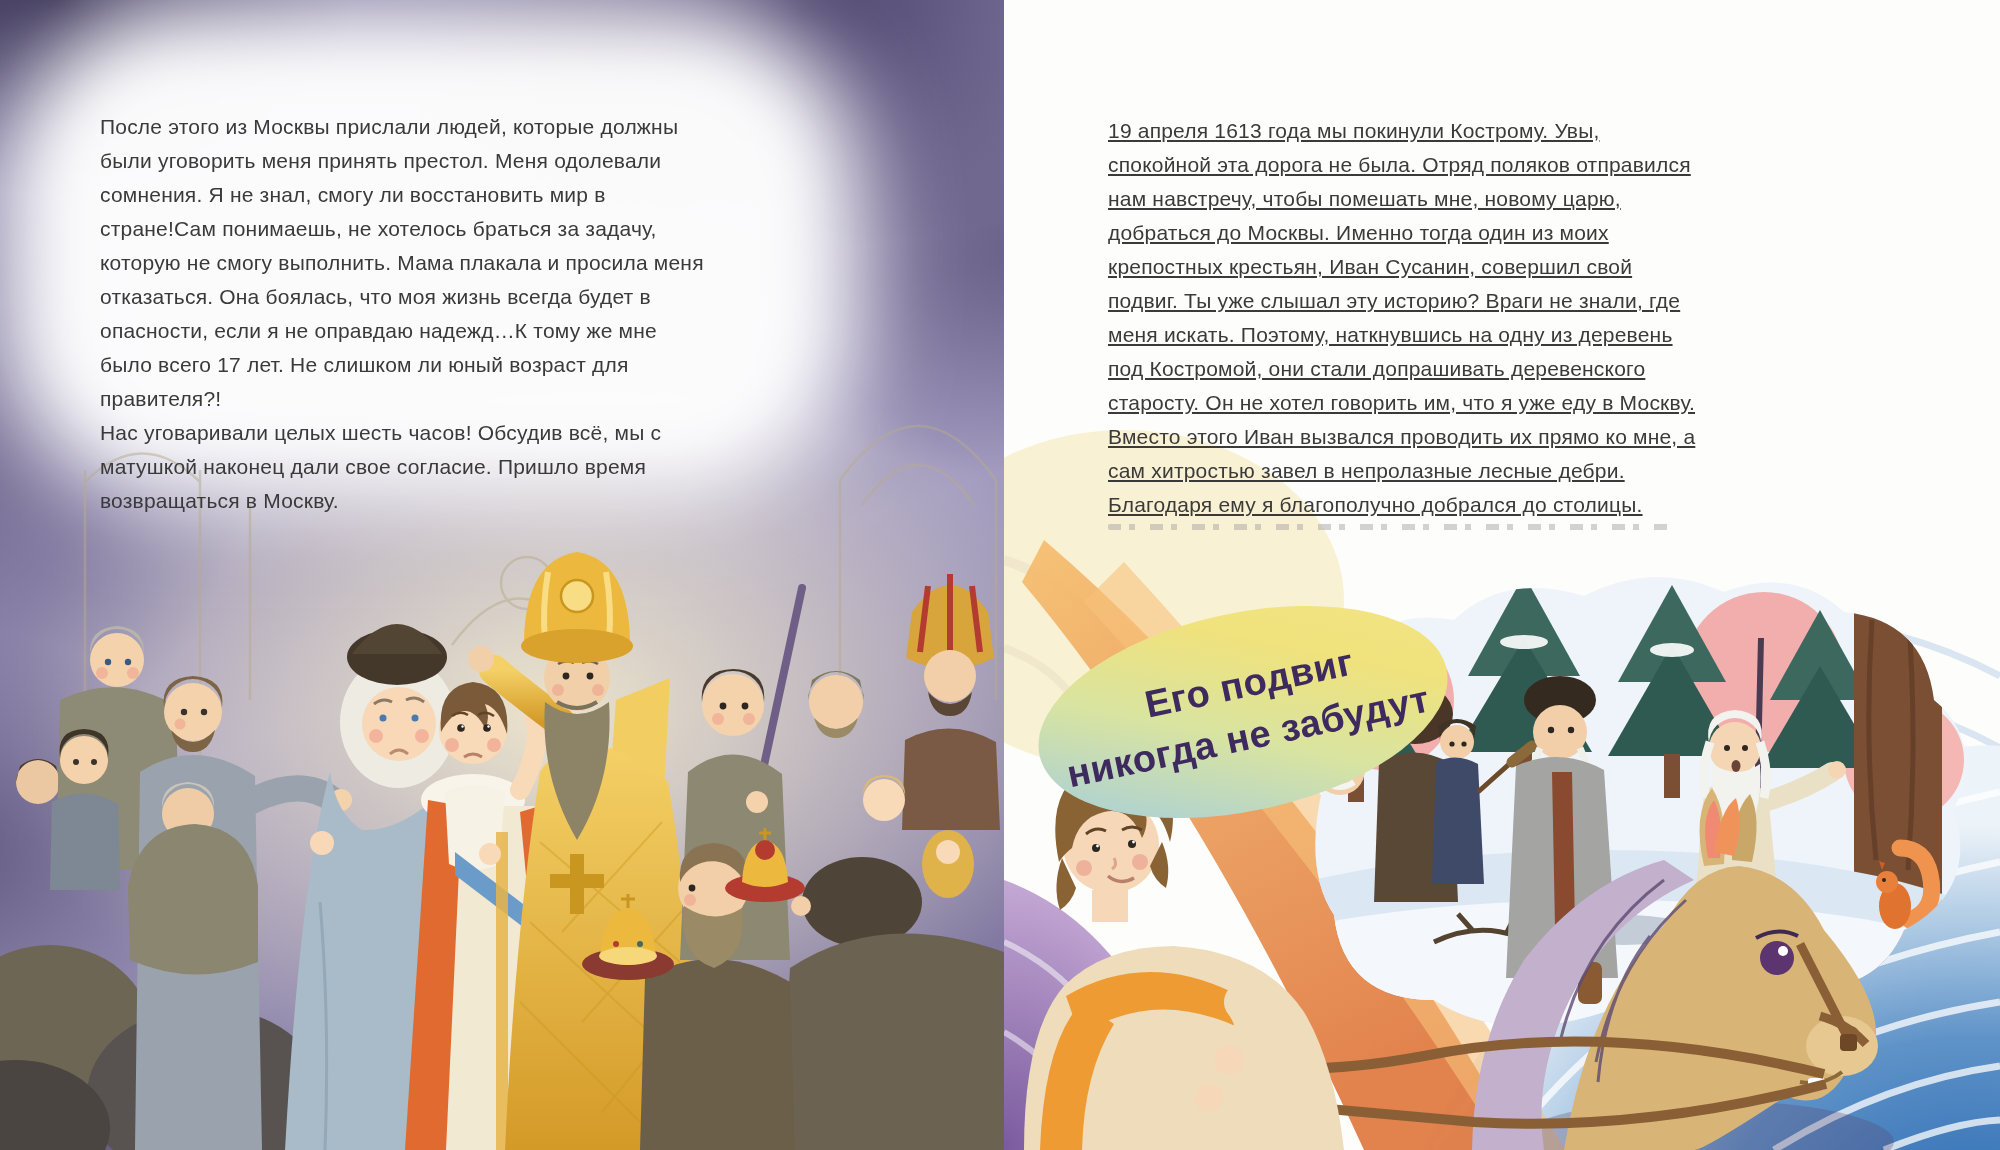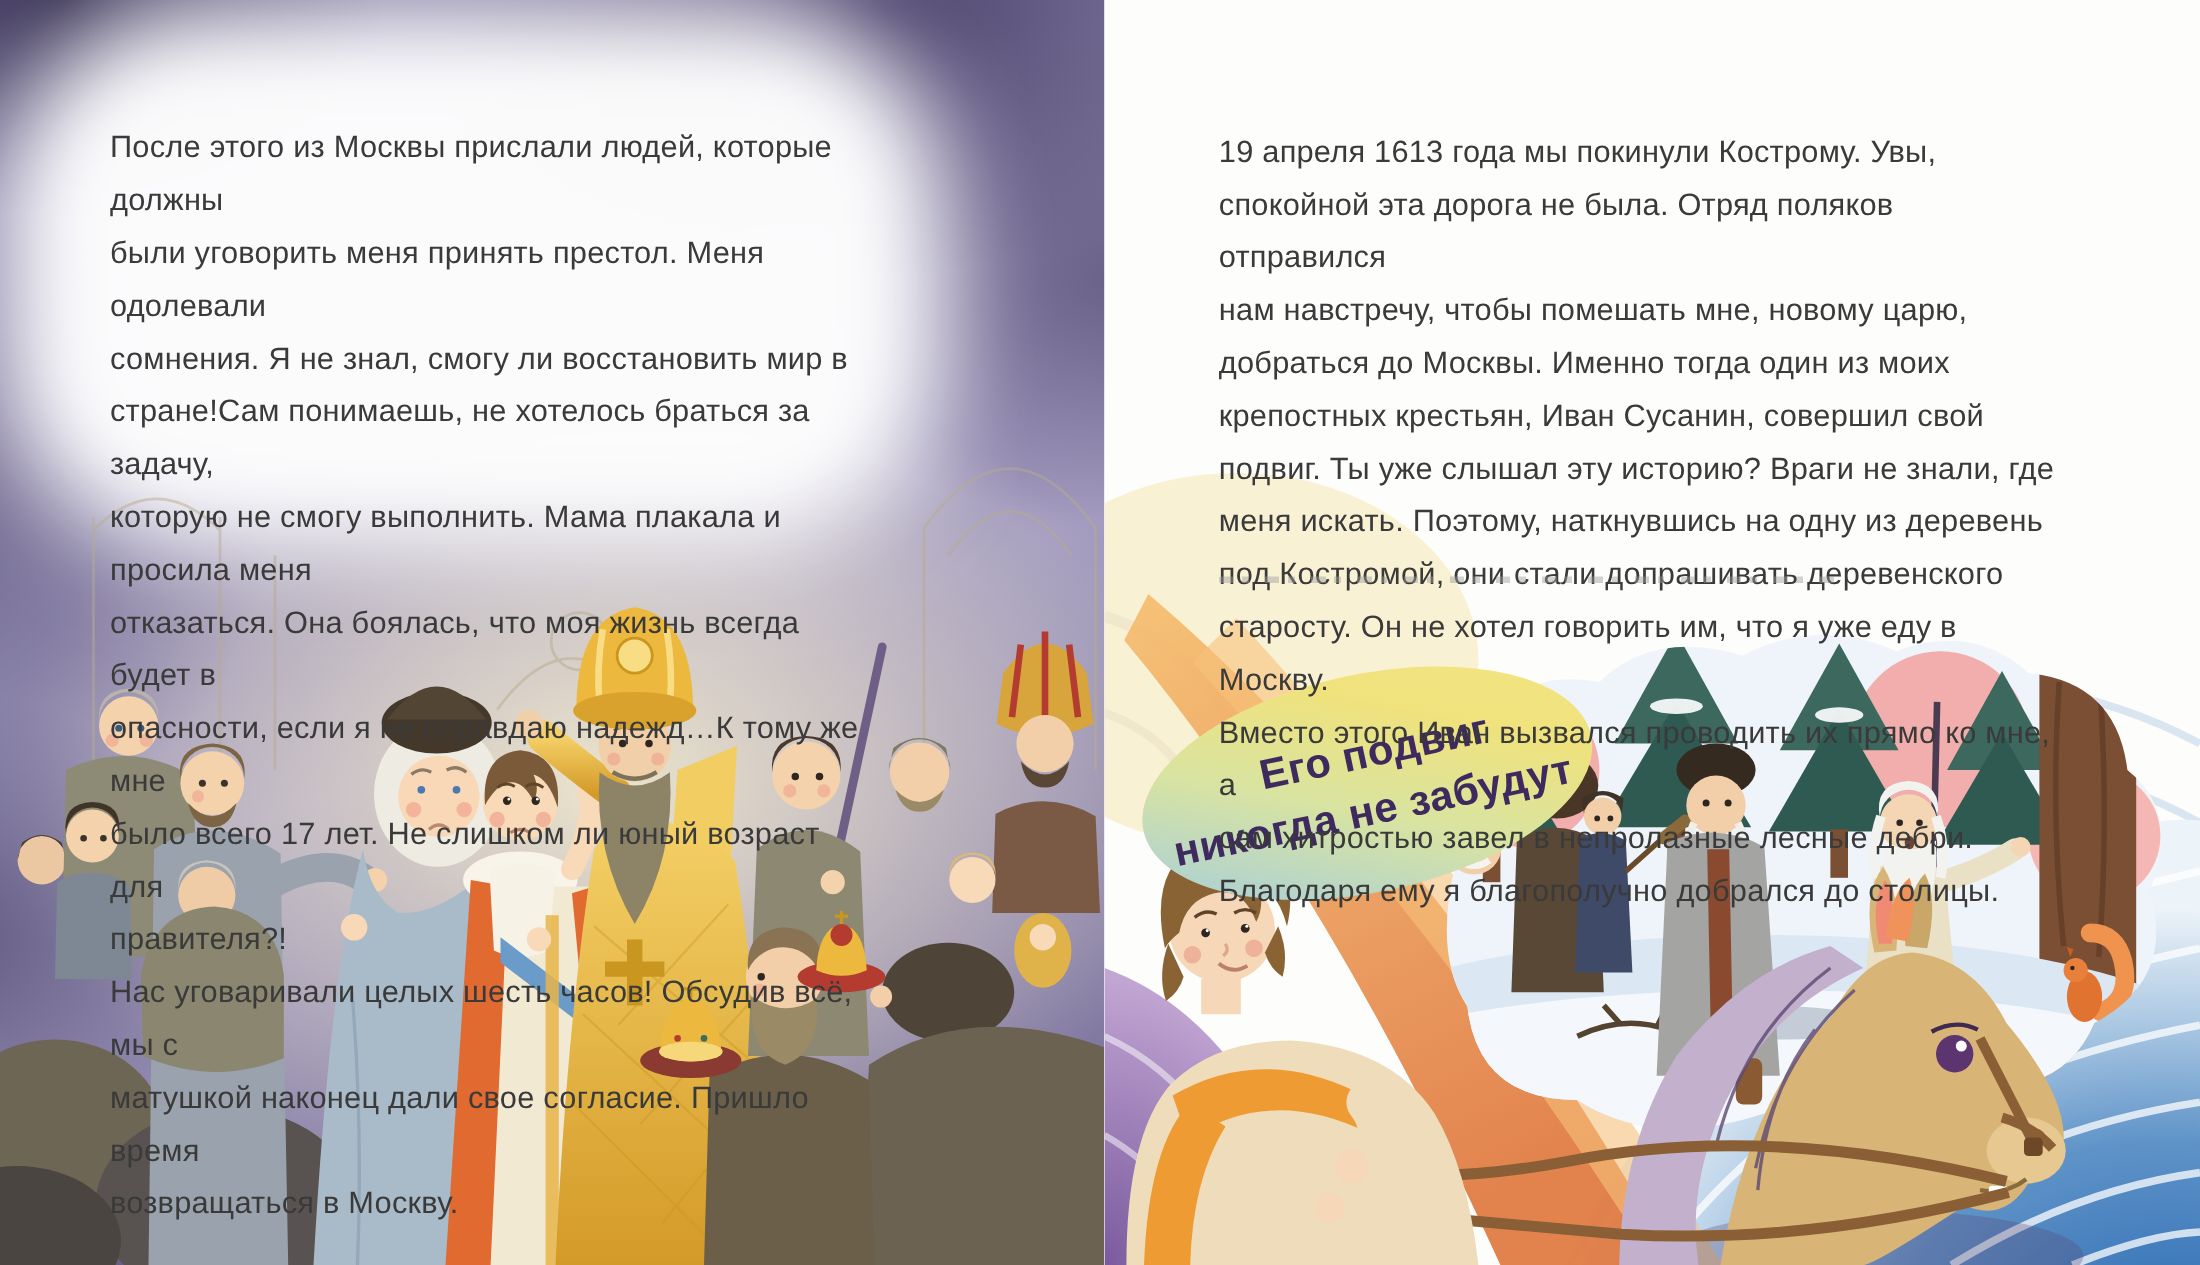--- a/index.html
+++ b/index.html
@@ -21,25 +21,25 @@
       radial-gradient(ellipse 420px 300px at -4% 102%, rgba(58,50,84,.9), rgba(58,50,84,0) 72%),
       radial-gradient(ellipse 760px 540px at 55% 62%, #ece4cb 0%, rgba(236,228,203,0) 72%),
       linear-gradient(160deg, #7d76a0 0%, #8f88ae 30%, #a39cc0 55%, #8a82a8 80%, #6f6694 100%);
   }
   .text-glow {
     position:absolute; left:46px; top:50px; width:768px; height:408px;
     background:#ffffff; border-radius:140px; filter:blur(26px); opacity:.97;
     box-shadow:0 0 70px 50px rgba(255,255,255,.9);
   }
   .story-text {
-    position:absolute; color:#3a3a3a; font-size:28px; line-height:48px;
+    position:absolute; color:#3a3a3a; font-size:21px; line-height:34px;
     white-space:pre-line; letter-spacing:.2px;
   }
   .story-text.left  { left:100px;  top:110px; width:690px; }
-  .story-text.right { left:1108px; top:114px; width:770px; }
+  .story-text.right { left:1108px; top:114px; width:770px;text-decoration:underline; }
   .clipped-line {
     position:absolute; left:1108px; top:524px; width:560px; height:6px; opacity:.45;
     background:repeating-linear-gradient(90deg,#9d9d9d 0 13px, transparent 13px 21px,
                #9d9d9d 21px 27px, transparent 27px 42px);
     border-radius:2px;
   }
   .illu { position:absolute; left:0; top:0; }
   
   .page-right {
     position:absolute; left:1004px; top:0; width:996px; height:1150px; overflow:hidden;

